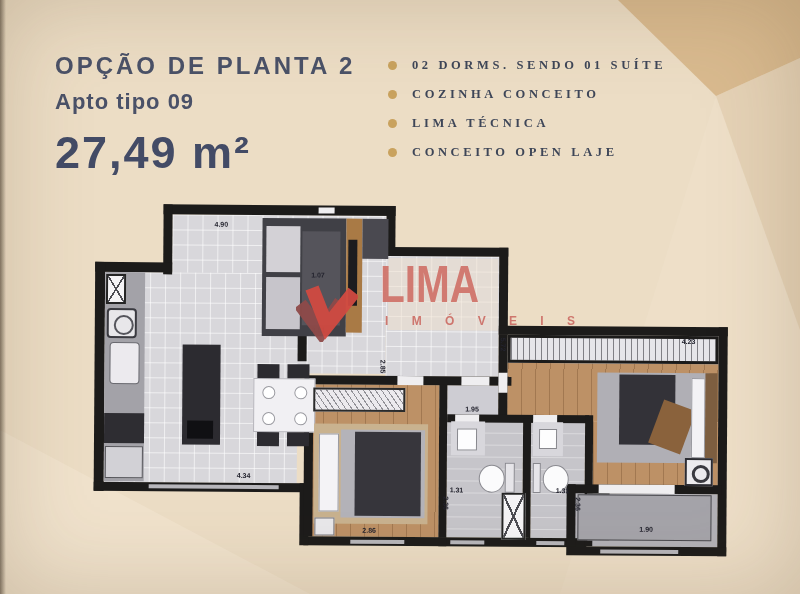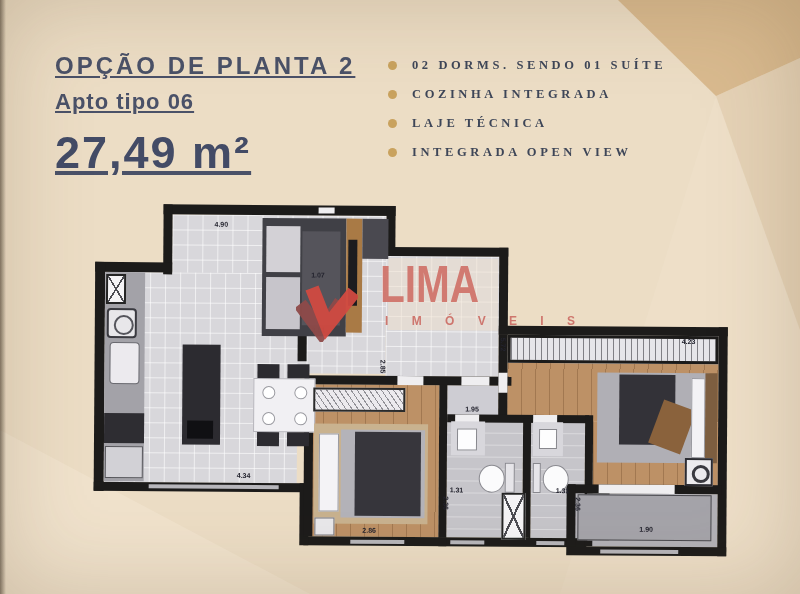--- a/index.html
+++ b/index.html
@@ -8,21 +8,21 @@
   .facet{position:absolute;inset:0;pointer-events:none;}
   .facet-gold{clip-path:polygon(618px 0,800px 0,800px 58px,716px 96px);background:#d9ba8f;}
   .facet-right{clip-path:polygon(716px 96px,800px 58px,800px 330px);background:rgba(213,184,144,.28);}
   .facet-down{clip-path:polygon(716px 96px,800px 330px,800px 594px,560px 594px);background:rgba(255,250,240,.10);}
   .facet-bl{clip-path:polygon(0 594px,0 430px,310px 594px);background:rgba(255,244,230,.22);}
   .edge-left{position:absolute;left:0;top:0;width:6px;height:594px;
     background:linear-gradient(90deg,rgba(45,35,25,.55),rgba(45,35,25,0));}
   .vig{position:absolute;inset:0;box-shadow:inset 0 0 90px rgba(110,85,55,.26);pointer-events:none;}
 
   
-  .hdr{position:absolute;left:55px;top:52px;color:#4a5168;text-decoration:underline;}
+  .hdr{position:absolute;left:55px;top:52px;color:#4a5168;}
   .hdr h1{margin:0;font-size:24px;font-weight:700;letter-spacing:3px;color:#4a5168;}
   .hdr h2{margin:9px 0 0 0;font-size:22px;font-weight:700;letter-spacing:1px;color:#4a5168;}
   .hdr .area{margin-top:12px;font-size:45px;font-weight:700;letter-spacing:2px;color:#434b66;}
 
   
   .features{position:absolute;left:388px;top:58px;list-style:none;margin:0;padding:0;font-family:Liberation Serif, serif;}
   .features li{display:flex;align-items:center;gap:15px;margin-bottom:14px;}
   .dot{width:9px;height:9px;border-radius:50%;background:#c9a25e;flex:0 0 auto;}
   .features .lbl{font-size:12.5px;font-weight:700;letter-spacing:3.6px;color:#3e4658;white-space:nowrap;}
 
@@ -65,40 +65,40 @@
 <div class="canvas">
 
   <div class="facet facet-gold"></div>
   <div class="facet facet-right"></div>
   <div class="facet facet-down"></div>
   <div class="facet facet-bl"></div>
   <div class="edge-left"></div>
 
   <div class="hdr">
     <h1>OPÇÃO DE PLANTA 2</h1>
-    <h2>Apto tipo 06</h2>
+    <h2>Apto tipo 09</h2>
     <div class="area">27,49 m²</div>
   </div>
 
   <ul class="features">
     <li>
       <span class="dot"></span>
       <span class="lbl">02 DORMS. SENDO 01 SUÍTE</span>
     </li>
     <li>
       <span class="dot"></span>
-      <span class="lbl">COZINHA INTEGRADA</span>
-    </li>
-    <li>
-      <span class="dot"></span>
-      <span class="lbl">LAJE TÉCNICA</span>
-    </li>
-    <li>
-      <span class="dot"></span>
-      <span class="lbl">INTEGRADA OPEN VIEW</span>
+      <span class="lbl">COZINHA CONCEITO</span>
+    </li>
+    <li>
+      <span class="dot"></span>
+      <span class="lbl">LIMA TÉCNICA</span>
+    </li>
+    <li>
+      <span class="dot"></span>
+      <span class="lbl">CONCEITO OPEN LAJE</span>
     </li>
   </ul>
 
   <div class="plan">
 
     <div class="floor-tile" style="left:172px;top:216px;width:214px;height:158px;"></div>
     <div class="floor-tile" style="left:386px;top:256px;width:113px;height:120px;"></div>
     <div class="fur" style="left:388px;top:258px;width:110px;height:72px;background:rgba(238,224,205,.55);"></div>
     <div class="floor-tile" style="left:105px;top:274px;width:193px;height:210px;"></div>
     <div class="floor-gray" style="left:448px;top:385px;width:51px;height:33px;background:#cecdd3;"></div>

